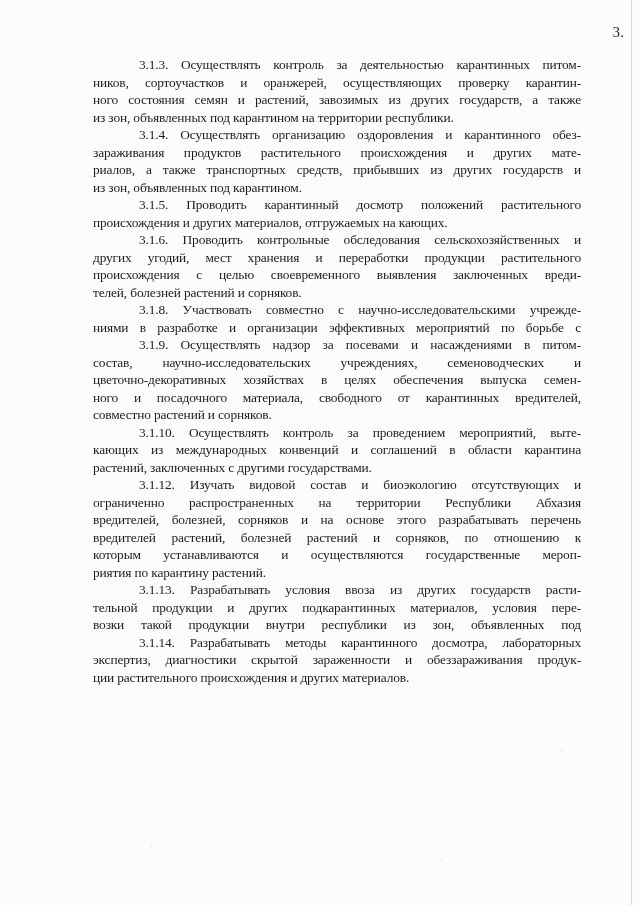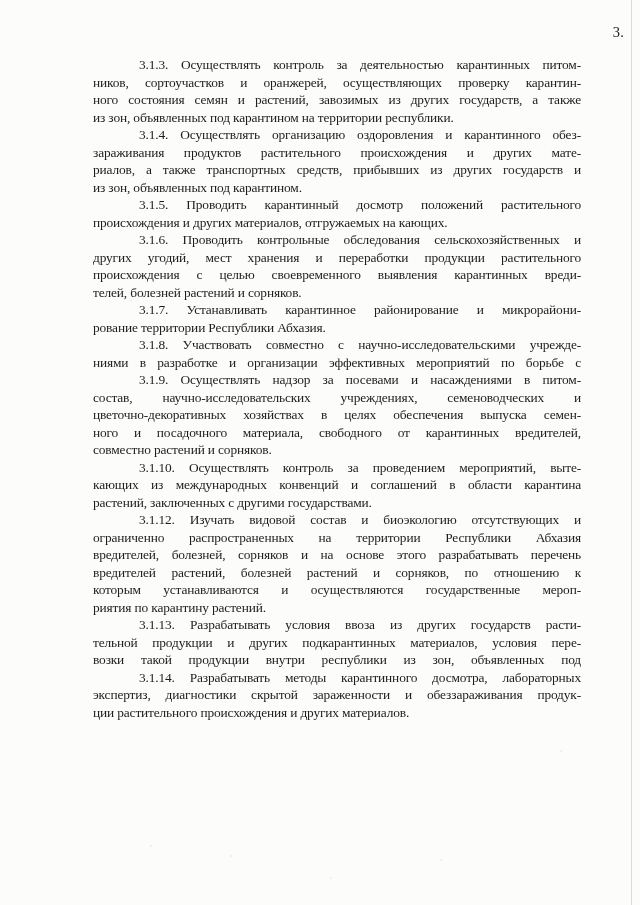--- a/index.html
+++ b/index.html
@@ -102,26 +102,22 @@
         <div class="line">риалов, а также транспортных средств, прибывших из других государств и</div>
         <div class="line last">из зон, объявленных под карантином.</div>
       </div>
     <div class="paragraph">
         <div class="line first">3.1.5. Проводить карантинный досмотр положений растительного</div>
         <div class="line last">происхождения и других материалов, отгружаемых на кающих.</div>
       </div>
     <div class="paragraph">
         <div class="line first">3.1.6. Проводить контрольные обследования сельскохозяйственных и</div>
         <div class="line">других угодий, мест хранения и переработки продукции растительного</div>
-        <div class="line">происхождения с целью своевременного выявления карантинных вреди-</div>
+        <div class="line">происхождения с целью своевременного выявления заключенных вреди-</div>
         <div class="line last">телей, болезней растений и сорняков.</div>
-      </div>
-    <div class="paragraph">
-        <div class="line first">3.1.7. Устанавливать карантинное районирование и микрорайони-</div>
-        <div class="line last">рование территории Республики Абхазия.</div>
       </div>
     <div class="paragraph">
         <div class="line first">3.1.8. Участвовать совместно с научно-исследовательскими учрежде-</div>
         <div class="line">ниями в разработке и организации эффективных мероприятий по борьбе с</div>
       </div>
     <div class="paragraph">
         <div class="line first">3.1.9. Осуществлять надзор за посевами и насаждениями в питом-</div>
         <div class="line">состав, научно-исследовательских учреждениях, семеноводческих и</div>
         <div class="line">цветочно-декоративных хозяйствах в целях обеспечения выпуска семен-</div>
         <div class="line">ного и посадочного материала, свободного от карантинных вредителей,</div>

